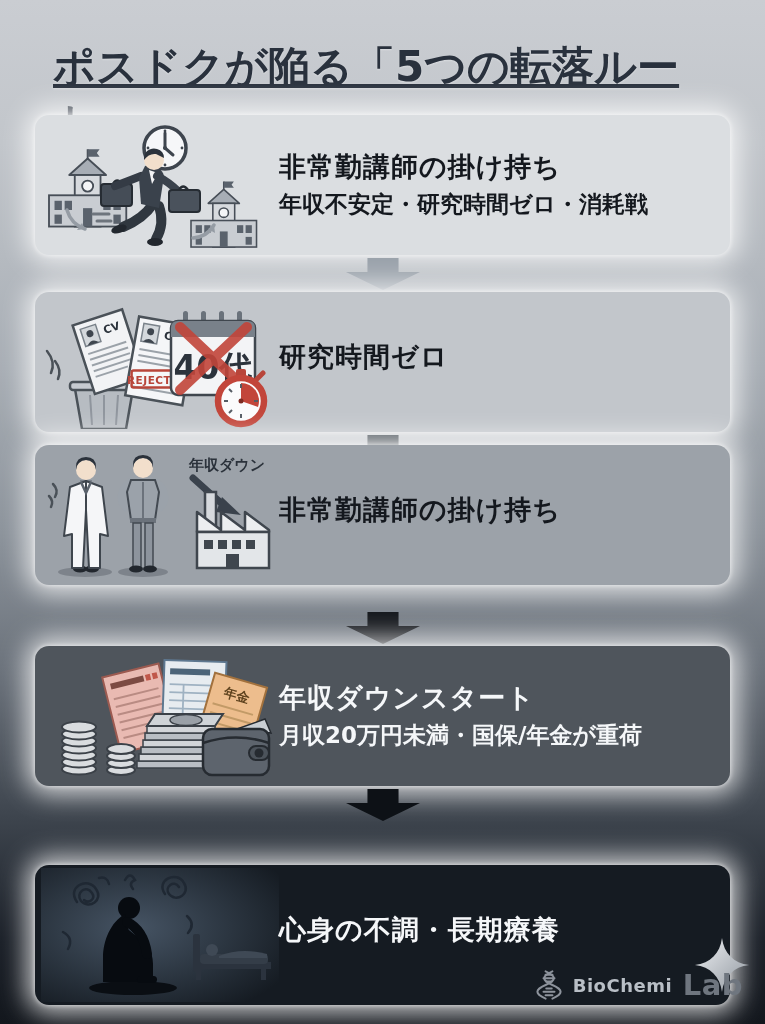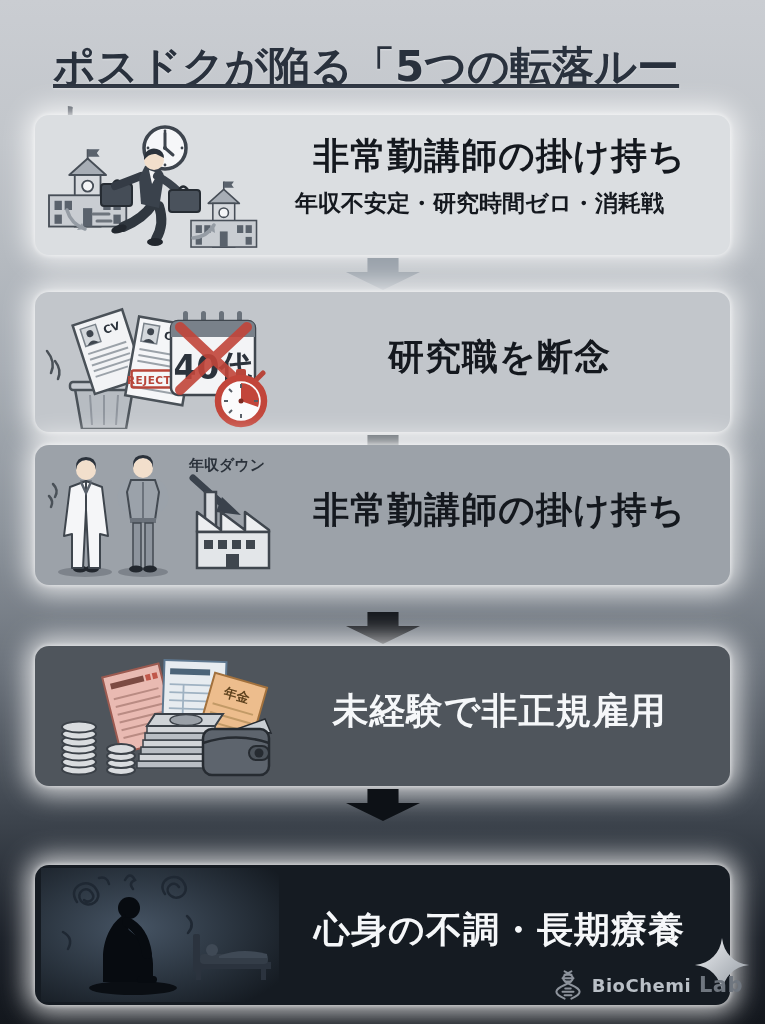--- a/index.html
+++ b/index.html
@@ -6,35 +6,35 @@
   body{font-family:"DejaVu Sans","Liberation Sans",sans-serif;}
   #page{position:relative;width:765px;height:1024px;overflow:hidden;
     background:linear-gradient(180deg,#cacdd2 0%,#c2c6cb 14%,#a8aeb5 36%,#8c939b 52%,#6a717a 66%,#3d444d 80%,#1b2028 92%,#13171d 100%);}
   #title{position:absolute;top:22px;left:36px;margin:17px;font-size:42px;font-weight:800;
     color:#29313d;letter-spacing:0px;text-shadow:0 1px 2px rgba(255,255,255,.35);text-decoration:underline;}
   .card{position:absolute;left:35px;width:695px;height:140px;border-radius:14px;
     display:flex;align-items:center;overflow:hidden;
     box-shadow:0 0 26px 8px rgba(255,255,255,.78),0 0 4px 1px rgba(255,255,255,.5);}
   .card .illus{flex:0 0 238px;height:134px;margin-left:6px;}
   .card .txt{flex:1;padding-right:10px;}
-  .card h2{margin:0 0 10px 0;font-size:36px;font-weight:800;letter-spacing:1px;line-height:1.05;text-align:center;}
-  .card p{margin:16px;font-size:23px;font-weight:700;letter-spacing:0px;line-height:1.1;}
+  .card h2{margin:0 0 10px 0;font-size:27px;font-weight:800;letter-spacing:1px;line-height:1.05;}
+  .card p{margin:0;font-size:23px;font-weight:700;letter-spacing:0px;line-height:1.1;}
   .c1{top:115px;background:var(--card1_bg);} .c2{top:292px;background:var(--card2_bg);}
   .c3{top:445px;background:var(--card3_bg);} .c4{top:646px;background:var(--card4_bg);}
   .c5{top:865px;background:var(--card5_bg);}
   .dark-txt h2,.dark-txt p{color:var(--text_dark);}
   .light-txt h2,.light-txt p{color:var(--text_light);}
   .block-arrow{position:absolute;left:346px;width:74px;height:32px;
     clip-path:polygon(29% 0,71% 0,71% 44%,100% 44%,50% 100%,0 44%,29% 44%);
     filter:drop-shadow(0 0 8px rgba(255,255,255,.65));}
   .a1{top:258px;background:var(--arrow1);} .a2{top:435px;background:var(--arrow2);}
   .a3{top:612px;background:var(--arrow3);} .a4{top:789px;background:var(--arrow4);}
   #footer{position:absolute;right:22px;bottom:16px;display:flex;align-items:center;z-index:3;}
   #footer .brand-main{font-size:18px;font-weight:600;letter-spacing:.5px;color:#b9bfc6;}
-  #footer .brand-sub{font-size:21px;font-weight:600;letter-spacing:.5px;color:#6f767f;white-space:pre;text-align:right;}
+  #footer .brand-sub{font-size:29px;font-weight:600;letter-spacing:.5px;color:#6f767f;white-space:pre;text-align:right;}
   #footer svg{margin-right:9px;}
   #sparkle{position:absolute;right:14px;bottom:30px;z-index:2;}
   svg text{font-family:"DejaVu Sans","Liberation Sans",sans-serif;}
 </style>
 </head>
 <body>
 
 <div id="page">
 
   <h1 id="title">ポスドクが陥る「5つの転落ルート」</h1>
@@ -176,21 +176,21 @@
             <line x1="200" y1="119" x2="200" y2="123"></line>
           <line x1="183" y1="106" x2="187" y2="106"></line>
             <line x1="213" y1="106" x2="217" y2="106"></line>
           <line x1="188" y1="94" x2="191" y2="97"></line>
             <line x1="188" y1="118" x2="191" y2="115"></line>
         </g>
         <circle cx="200" cy="106" r="2.5" fill="#7e2a22"></circle>
       </g>
     </svg>
     <div class="txt">
-      <h2>研究職を断念</h2>
+      <h2>研究時間ゼロ</h2>
     </div>
   </div>
 
   <div class="block-arrow a2"></div>
 
   <div class="card c3 dark-txt">
     <svg class="illus" viewBox="0 0 238 134">
       <ellipse cx="44" cy="124" rx="27" ry="5" fill="rgba(20,25,31,.22)"></ellipse>
       <ellipse cx="102" cy="124" rx="25" ry="5" fill="rgba(20,25,31,.22)"></ellipse>
       <g>
@@ -313,21 +313,22 @@
       </g>
       <g>
         <path d="M196 80 L224 70 L230 84 Z" fill="#c9ced3" stroke="#262b31" stroke-width="1.5"></path>
         <rect x="162" y="80" width="66" height="46" rx="9" fill="#5d646d" stroke="#262b31" stroke-width="2.5"></rect>
         <path d="M162 94 q33 -11 66 0" fill="none" stroke="#262b31" stroke-width="2.5"></path>
         <rect x="208" y="97" width="20" height="14" rx="7" fill="#4c535b" stroke="#262b31" stroke-width="2"></rect>
         <circle cx="218" cy="104" r="4.5" fill="#262b31"></circle>
       </g>
     </svg>
     <div class="txt">
-      <h2>未経験で非正規雇用</h2>
+      <h2>年収ダウンスタート</h2>
+      <p>月収20万円未満・国保/年金が重荷</p>
     </div>
   </div>
 
   <div class="block-arrow a4"></div>
 
   <div class="card c5 light-txt">
     <svg class="illus" viewBox="0 0 238 134">
       <defs>
         <radialGradient id="glow5" cx="40%" cy="45%" r="68%">
           <stop offset="0%" stop-color="#46users5464"></stop>

